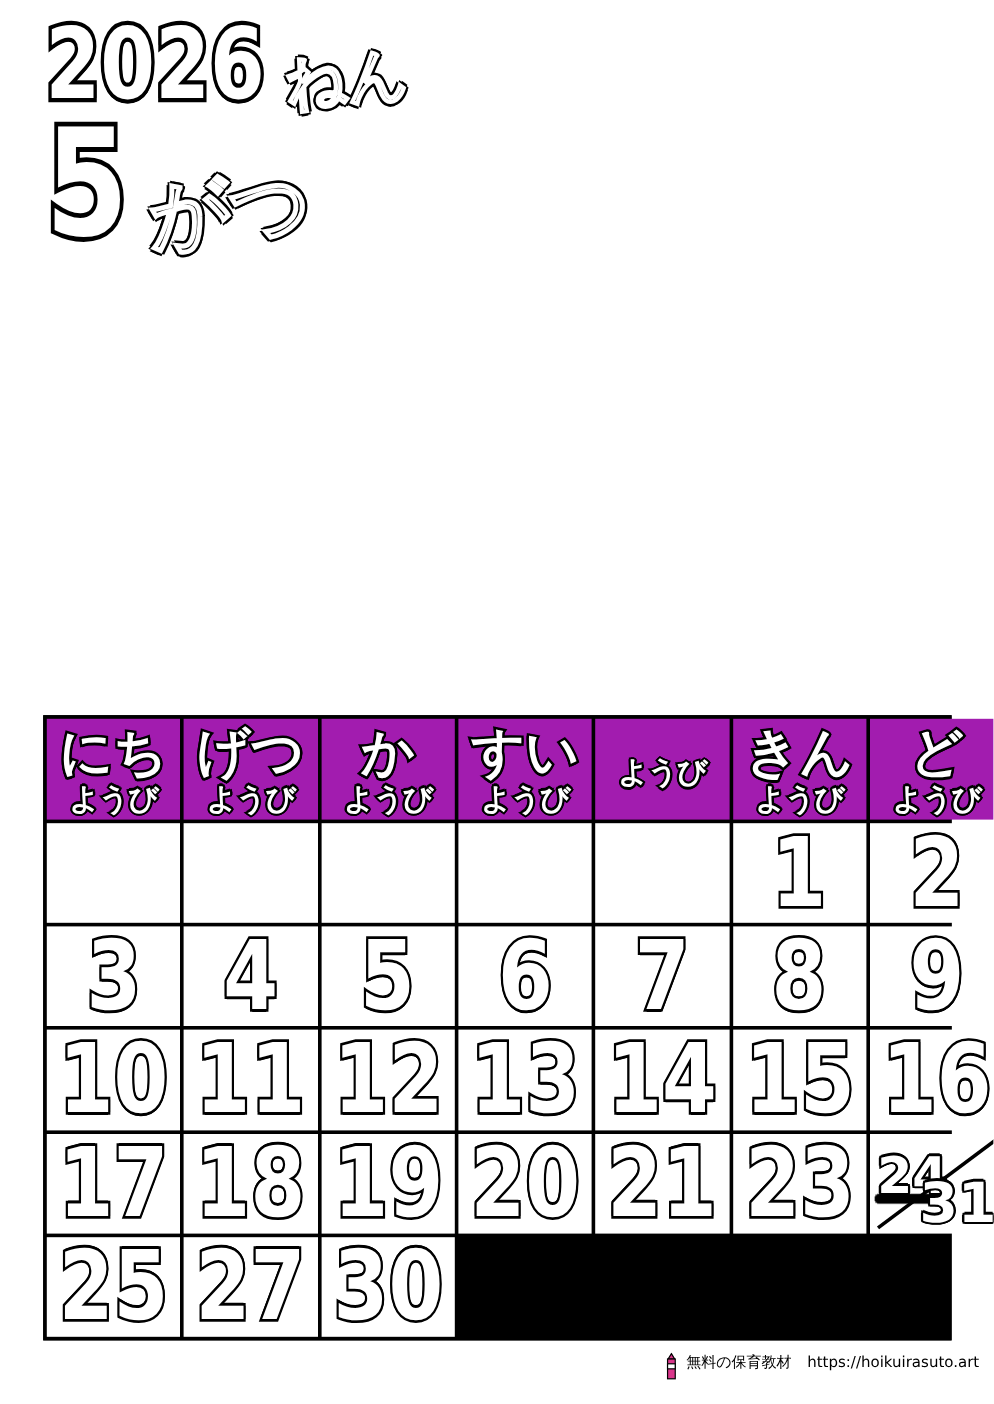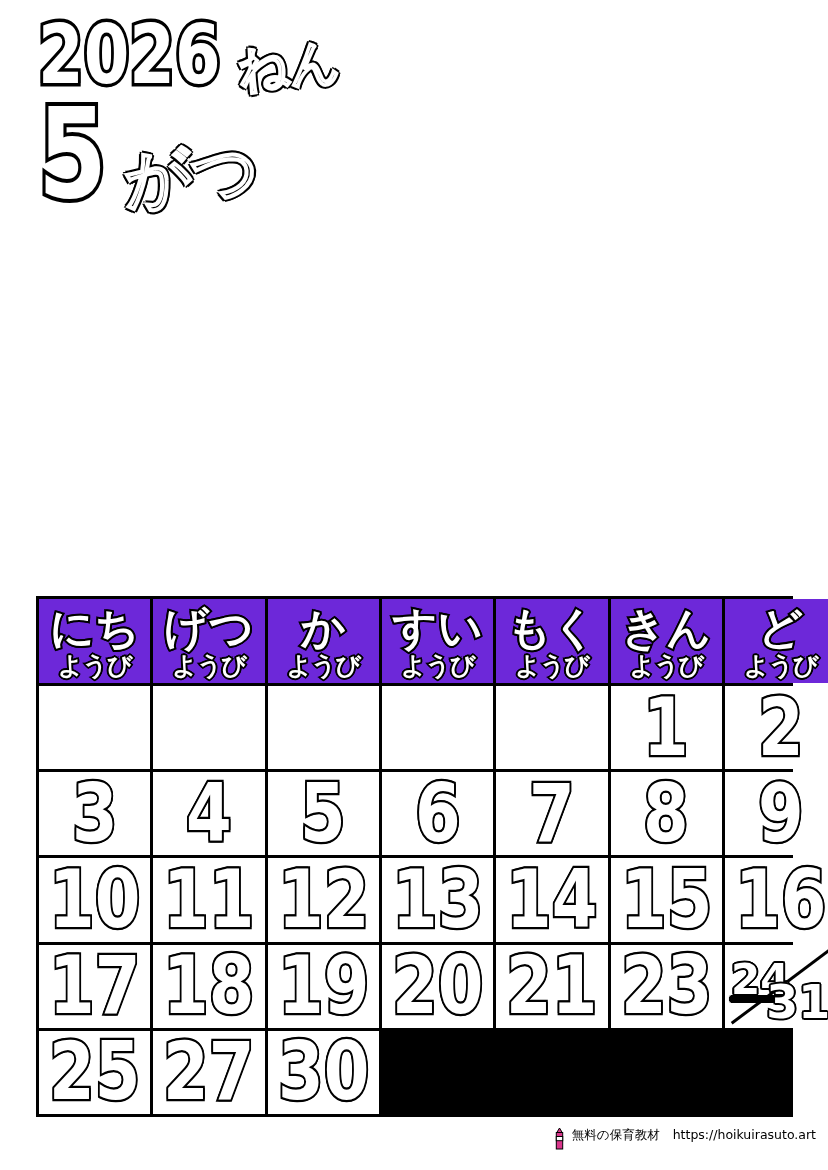--- a/index.html
+++ b/index.html
@@ -33,21 +33,21 @@
   .t-kana    { font-size:50px; line-height:1; transform:rotate(-5deg); margin:0 0 6px 10px; }
   .t-kana-lg { font-size:66px; margin:0 0 8px 12px; }
 
   
   .calendar {
     position:absolute; left:36px; top:596px; width:757px; height:521px;
     box-sizing:border-box; background:#000; border:3px solid #000;
     display:grid; grid-template-columns:repeat(7,1fr); grid-template-rows:84px repeat(5,1fr);
     gap:3px;
   }
-  .hcell { background:#6d28d9; display:flex; flex-direction:column; align-items:center;
+  .hcell { background:#a21caf; display:flex; flex-direction:column; align-items:center;
            justify-content:center; line-height:1; padding-top:2px; }
   .hmain { font-size:44px; -webkit-text-stroke:4px #000; }
   .hsub  { font-size:25px; letter-spacing:-1px; margin-top:3px; -webkit-text-stroke:3px #000; }
   .dcell { background:#fff; display:flex; align-items:center; justify-content:center; position:relative; }
   .num   { font-size:80px; line-height:1; -webkit-text-stroke:4.5px #000;
            transform:scaleX(0.82); transform-origin:center; }
   .split .slash { position:absolute; inset:0; width:100%; height:100%; }
   .split .slash line { stroke:#000; stroke-width:3; vector-effect:non-scaling-stroke; }
   .n1 { position:absolute; top:14px;  left:6px;  font-size:42px; line-height:1;text-decoration:underline; -webkit-text-stroke:3px #000; }
   .n2 { position:absolute; bottom:3px; right:6px; font-size:46px; line-height:1; -webkit-text-stroke:3px #000; }
@@ -85,21 +85,20 @@
       </div>
       <div class="hcell">
         <div class="hmain ol sh2">か</div>
         <div class="hsub ol sh2">ようび</div>
       </div>
       <div class="hcell">
         <div class="hmain ol sh2">すい</div>
         <div class="hsub ol sh2">ようび</div>
       </div>
       <div class="hcell">
-        <div class="hmain ol sh2">もく</div>
         <div class="hsub ol sh2">ようび</div>
       </div>
       <div class="hcell">
         <div class="hmain ol sh2">きん</div>
         <div class="hsub ol sh2">ようび</div>
       </div>
       <div class="hcell">
         <div class="hmain ol sh2">ど</div>
         <div class="hsub ol sh2">ようび</div>
       </div>

